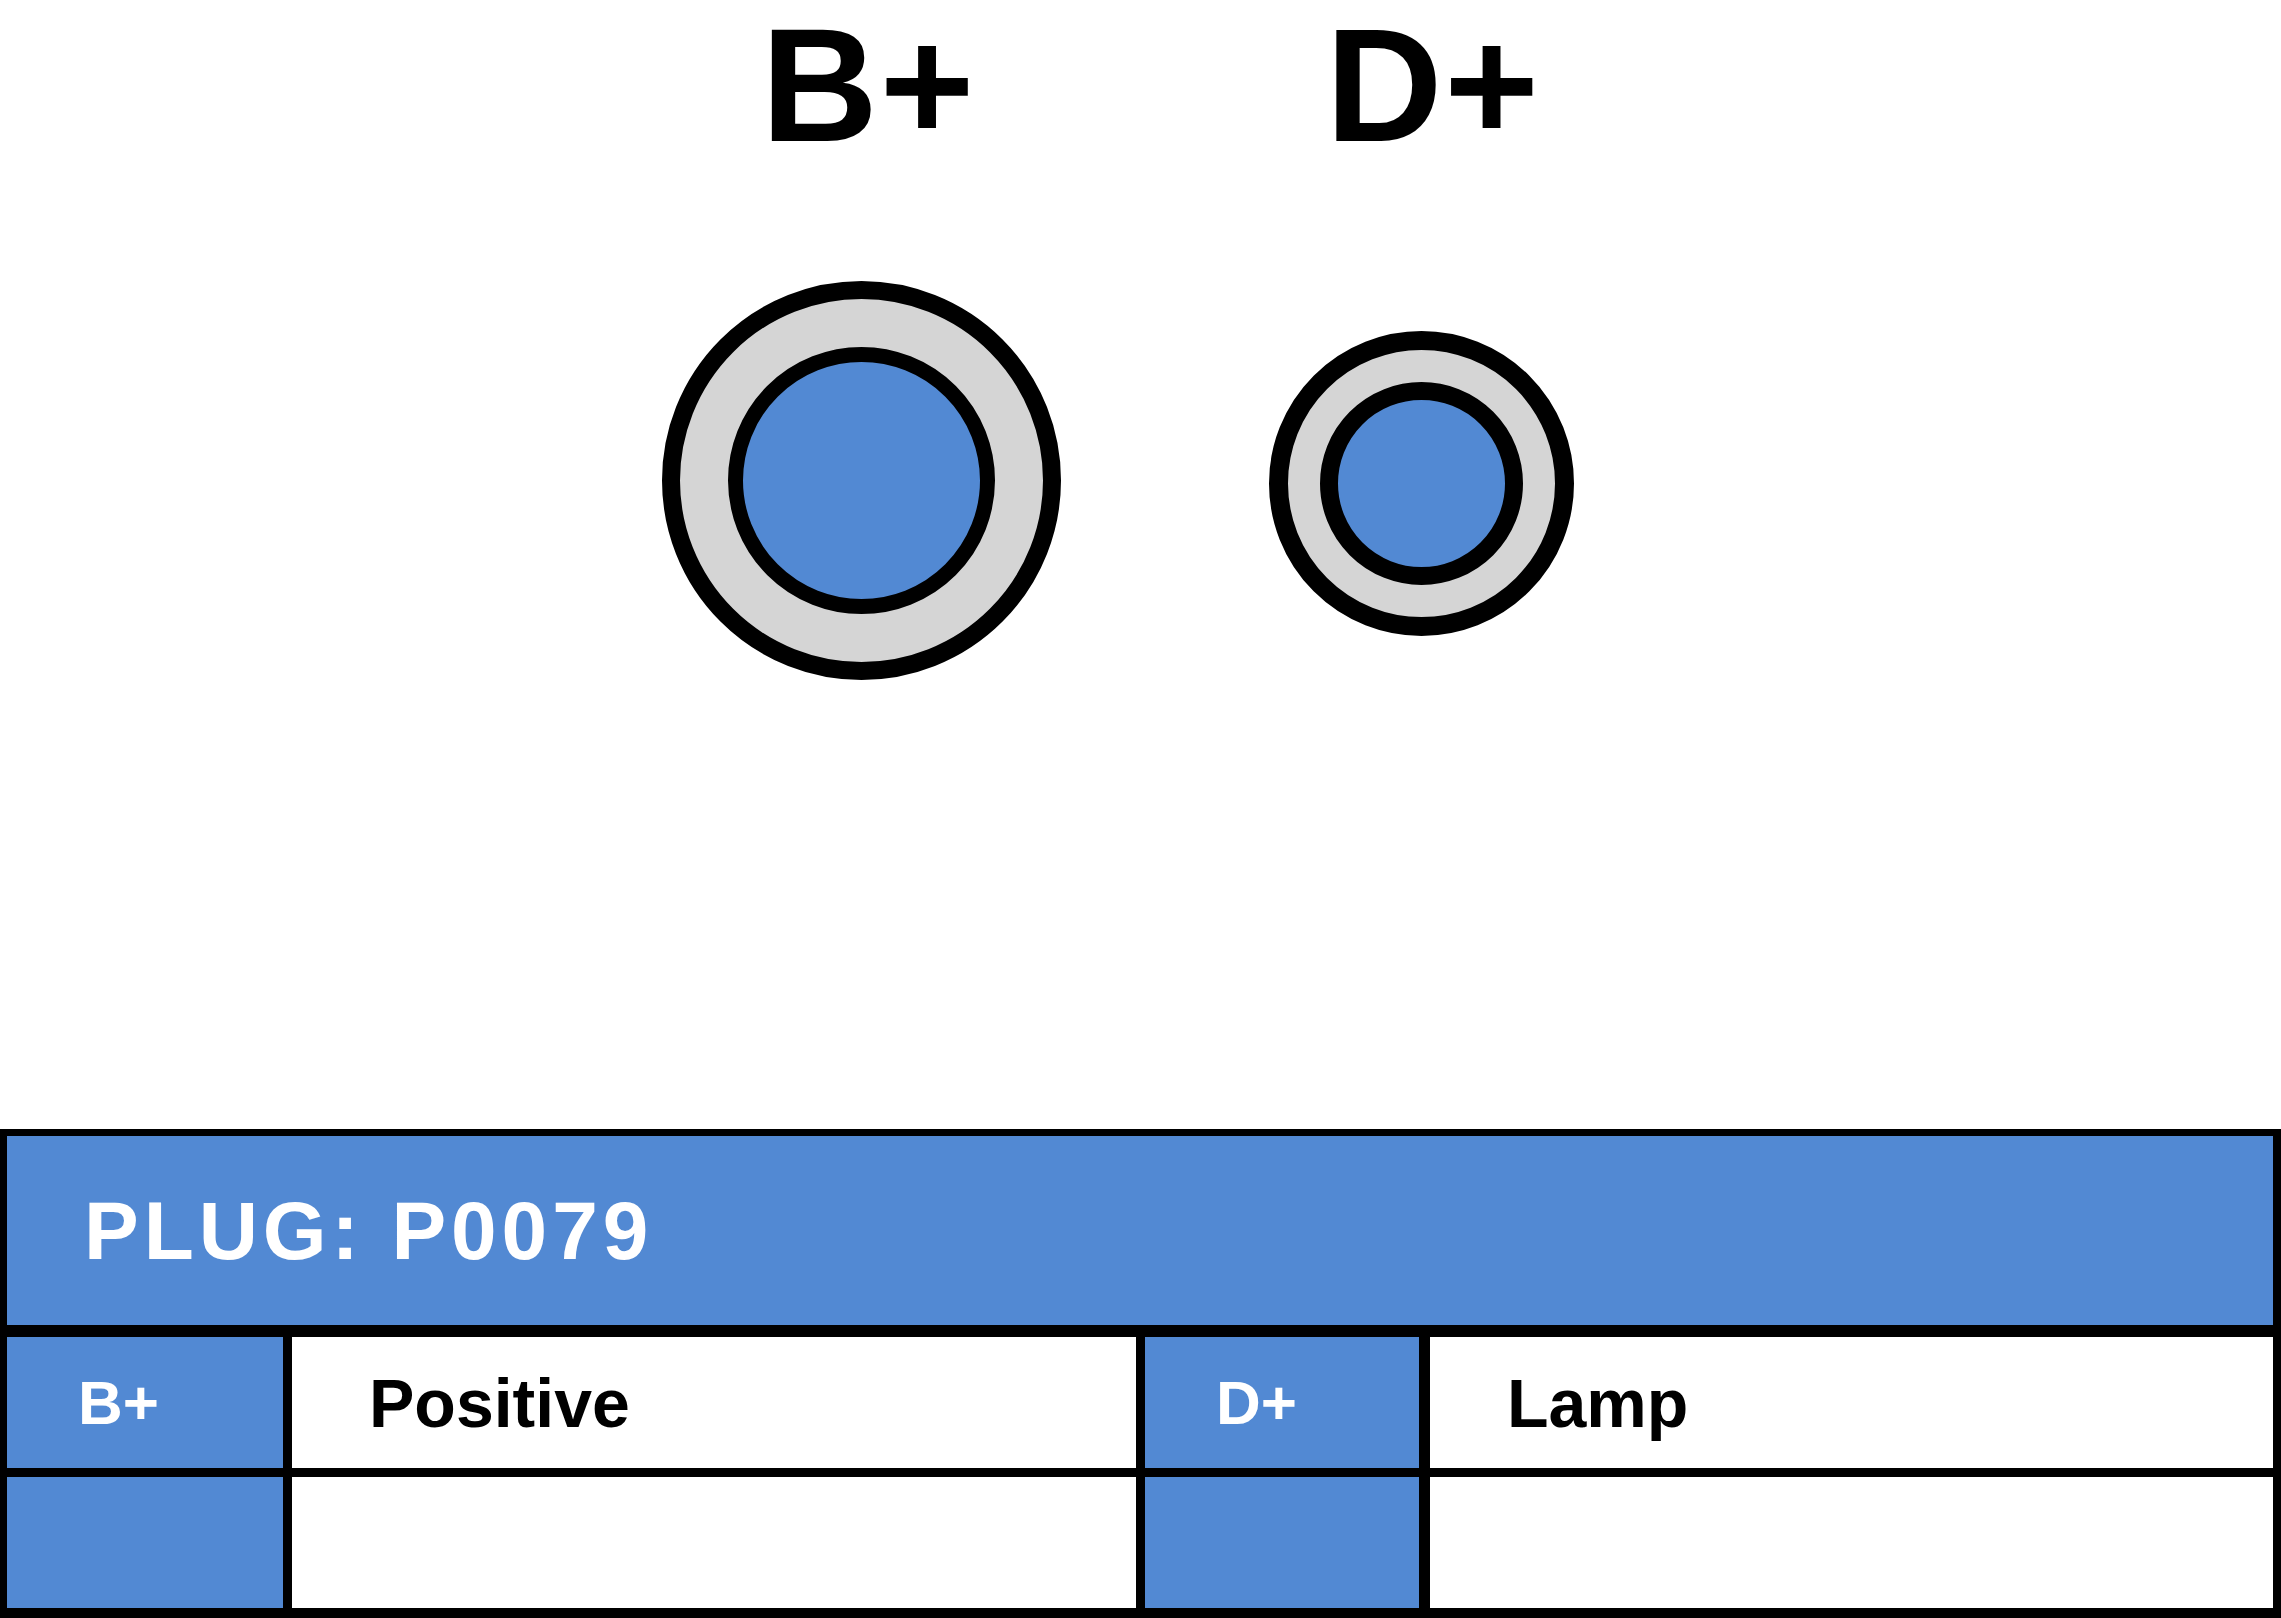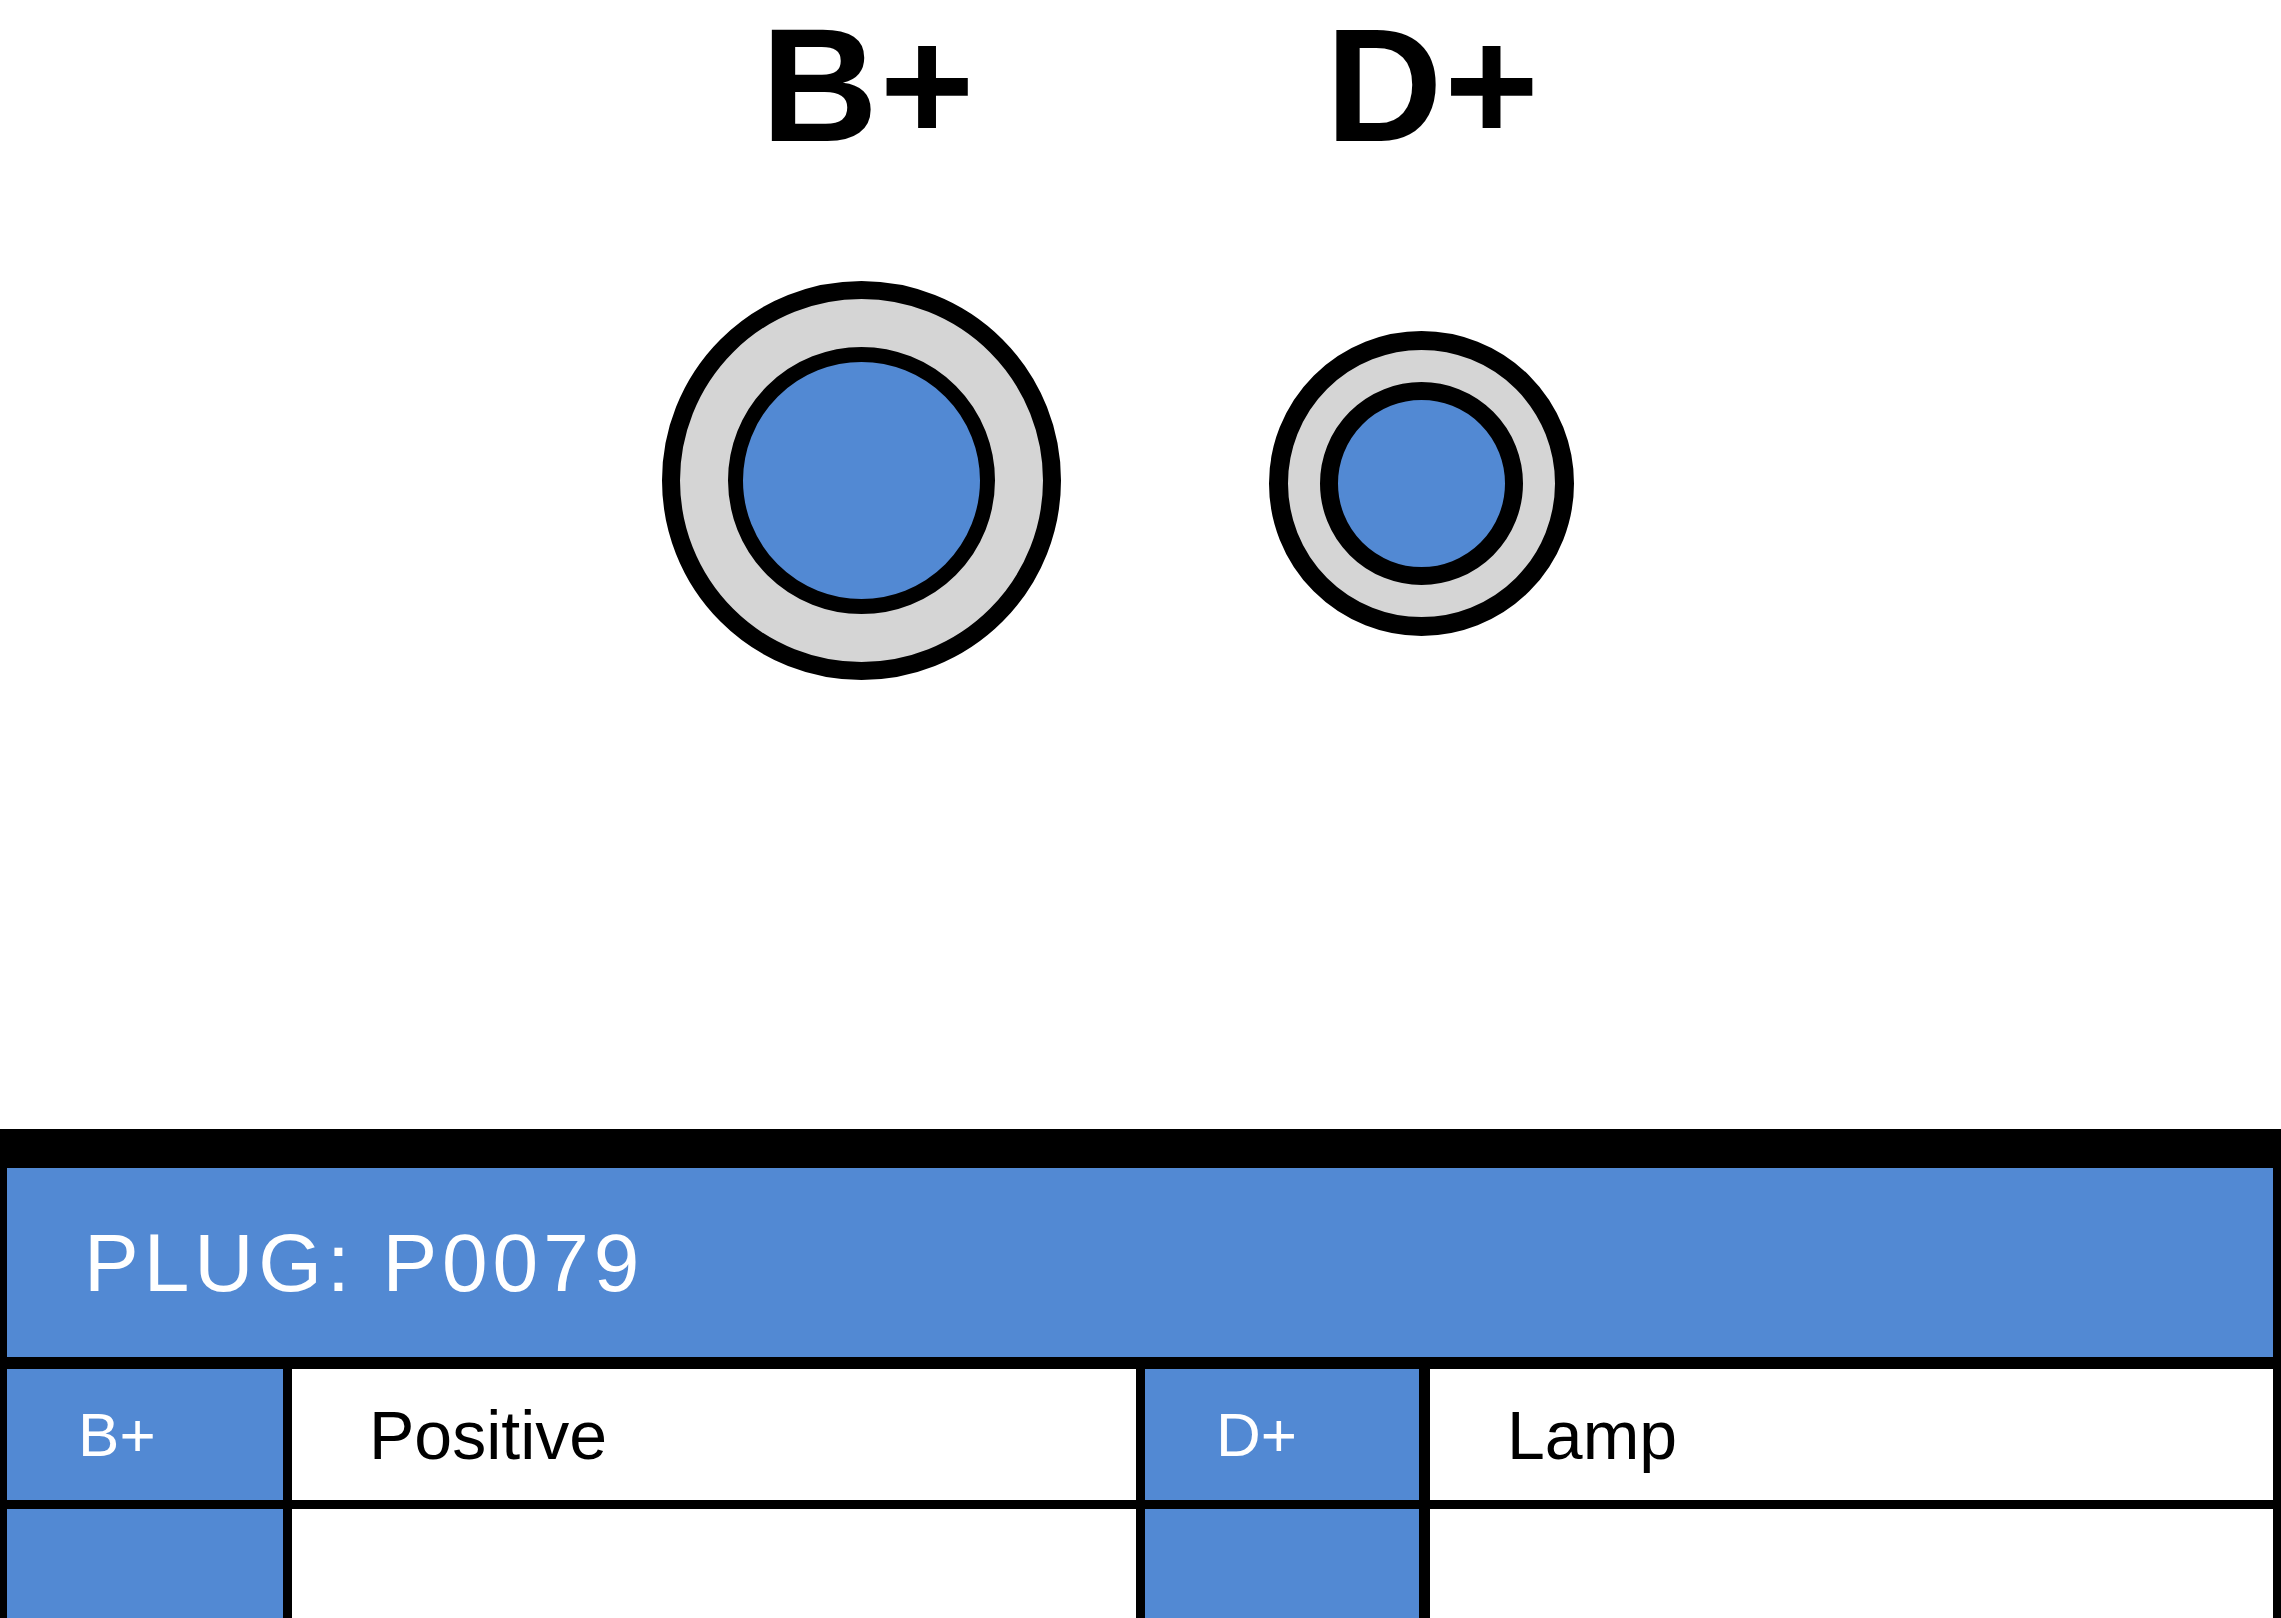--- a/index.html
+++ b/index.html
@@ -38,22 +38,21 @@
 
   
   .plug-table {
     position: absolute; left: 0; top: 1129px;
     width: 2281px; height: 489px;
     background: #000;
   }
   .cell {
     position: absolute; box-sizing: border-box;
     display: flex; align-items: center;
-    font-weight: normal;
-    margin-top: 32px;
+    font-weight: bold;
   }
   .cell-blue { background: #5289d3; color: #ffffff; }
   .cell-gray { background: #ffffff; color: #000000; }
 
   .title-cell {
     left: 7.1px; top: 7.1px; width: 2266px; height: 189px;
     font-size: 82px; letter-spacing: 0.06em; padding-left: 77px;
   }
   .r1 { top: 208px; height: 131px; }
   .r2 { top: 348px; height: 131px; }

